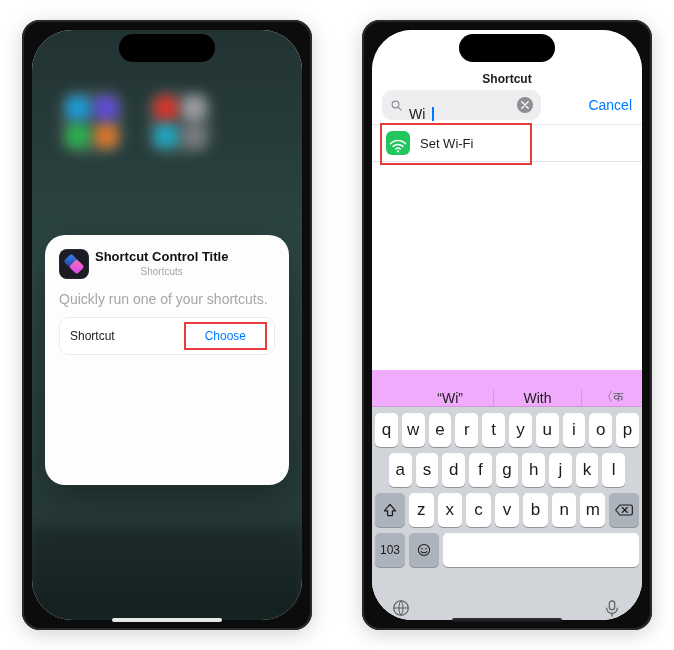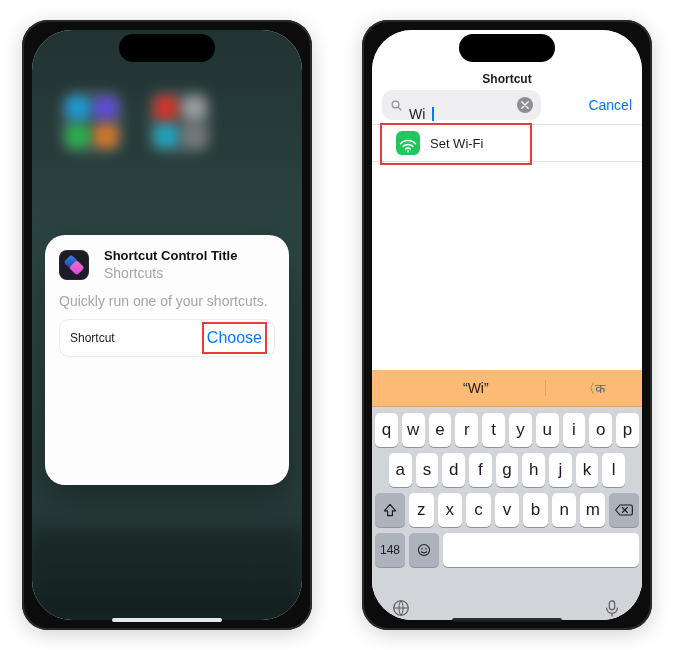--- a/index.html
+++ b/index.html
@@ -24,21 +24,21 @@
     position: relative;
     display: flex;
     justify-content: space-between;
     padding: 20px 22px;
     box-sizing: border-box;
   }
   
   .phone {
     width: 290px; height: 610px;
     background: var(--bezel);
-    border-radius: 26px;
+    border-radius: 18px;
     padding: 10px;
     box-sizing: border-box;
     position: relative;
     box-shadow: inset 0 0 0 2px #2a2a2a, 0 4px 20px rgba(0,0,0,.18);
     text-decoration: underline;
   }
   .screen {
     width: 100%; height: 100%;
     border-radius: 40px;
     overflow: hidden;
@@ -90,45 +90,45 @@
   .sheet {
     position:absolute; left:13px; right:13px; top:205px;
     height:250px;
     background: var(--card-bg);
     border-radius: 20px;
     box-shadow: 0 14px 38px rgba(0,0,0,.35);
     box-sizing:border-box;
     padding: 14px 14px 16px;
     display:flex; flex-direction:column;
   }
-  .sheet-head{ display:flex; align-items:center; gap:15px; }
+  .sheet-head{ display:flex; align-items:center; gap:6px;text-align:center; }
   .shortcuts-icon {
     width:30px; height:30px; border-radius:8px;
     background:#1c1c24;
     display:flex; align-items:center; justify-content:center;
     flex:0 0 auto;
     box-shadow: inset 0 0 0 1px rgba(255,255,255,.06);
   }
   .sheet-title-col{display:flex; flex-direction:column; line-height:1.15;}
   .sheet-title{font-size:13px; font-weight:700; color:#101010;}
-  .sheet-subtitle{font-size:14px; color:#a6a6aa; margin-top:1px;}
+  .sheet-subtitle{font-size:10px; color:#a6a6aa; margin-top:1px;}
   .sheet-desc{ font-size:14px; color:#a6a6aa; margin-top:12px; }
   .sheet-row{
     margin-top:10px;
     background:#fff;
     border:1px solid #eaeaec;
     border-radius:10px;
     height:36px;
     display:flex; align-items:center; justify-content:space-between;
     padding:0 10px;
   }
   .sheet-row-label{font-size:12px; color:#1c1c1e;}
   .choose-btn{
-    font-size:16px; color:var(--ios-blue);
-    border:none; background:transparent; padding:4px 2px;
+    font-size:12px; color:var(--ios-blue);
+    border:none; background:transparent; padding:4px 18px;
     outline: 2px solid var(--red-outline);
     outline-offset: 1px;
   }
 
   
   .rs-bg{ position:absolute; inset:0; background:#fff; }
   .rs-topbar{
     position:absolute; top:42px; left:0; right:0;
     text-align:center; font-size:12px; font-weight:600; color:#1c1c1e;
   }
@@ -158,21 +158,21 @@
     background:#8e8e93; color:#fff; display:flex;align-items:center;justify-content:center;
     font-size:10px; line-height:1; cursor:pointer;
   }
   .rs-cancel{color:var(--ios-blue); font-size:14px; cursor:pointer;margin-left:37px;}
   .rs-results{
     position:absolute; top:94px; left:0; right:0;
     border-top:1px solid #e5e5e9;
   }
   .result-row{
     display:flex; align-items:center; gap:10px;
-    height:36px; padding:0 24px; border-bottom:1px solid #e5e5e9;
+    height:36px; padding:0 14px; border-bottom:1px solid #e5e5e9;
     background:#fff;
   }
   .wifi-icon{
     width:24px;height:24px;border-radius:6px;background:#22c55e;
     display:flex;align-items:flex-end;justify-content:center;
     box-shadow:none;
   }
   .result-label{font-size:13px; color:#1c1c1e;}
   .result-outline{
     position:absolute; top:93px; left:8px; width:148px; height:38px;
@@ -180,23 +180,23 @@
   }
 
   
   .kb-area{
     position:absolute; left:0; right:0; bottom:0; top:340px;
     background: var(--kb-bg);
     display:flex; flex-direction:column;
     box-shadow: inset 0 1px 0 rgba(0,0,0,.08);
   }
   .sugg-row{
-    display:flex; height:36px; align-items:center;
+    display:flex; height:36px; align-items:flex-end;
     border-bottom:1px solid rgba(0,0,0,.12);
-    background:#fdba74;
+    background:#f0abfc;
     padding-left:35px;
   }
   .sugg{
     flex:1; display:flex;align-items:center;justify-content:center;
     font-size:14px; color:#1c1c1e;
     border-right:1px solid rgba(0,0,0,.12);
     background:transparent;
   }
   .sugg.alt{flex:0.7; color:#656569; font-size:13px;}
   .sugg:last-child{border-right:none;}
@@ -312,20 +312,21 @@
             </svg>
           </div>
           <span class="result-label">Set Wi-Fi</span>
         </div>
       </div>
       <div class="result-outline"></div>
 
       <div class="kb-area">
         <div class="sugg-row">
           <div class="sugg">“Wi”</div>
+          <div class="sugg">With</div>
           <div class="sugg alt">〈क</div>
         </div>
         <div class="key-rows">
           <div class="krow">
             <div class="key">q</div>
             <div class="key">w</div>
             <div class="key">e</div>
             <div class="key">r</div>
             <div class="key">t</div>
             <div class="key">y</div>
@@ -359,21 +360,21 @@
             <div class="key">n</div>
             <div class="key">m</div>
             <div class="key dark fn">
               <svg viewBox="0 0 24 16" width="20" height="14">
                 <path d="M7 2 H20 A2 2 0 0 1 22 4 V12 A2 2 0 0 1 20 14 H7 L2 8 Z" fill="none" stroke="#1c1c1e" stroke-width="1.4" stroke-linejoin="round"></path>
                 <path d="M10 5 L16 11 M16 5 L10 11" stroke="#1c1c1e" stroke-width="1.4" stroke-linecap="round"></path>
               </svg>
             </div>
           </div>
           <div class="krow">
-            <div class="key dark fn" style="flex:0 0 30px;font-size:12px">148</div>
+            <div class="key dark fn" style="flex:0 0 30px;font-size:12px">103</div>
             <div class="key dark fn" style="flex:0 0 30px">
               <svg viewBox="0 0 20 20" width="16" height="16">
                 <circle cx="10" cy="10" r="7" fill="none" stroke="#1c1c1e" stroke-width="1.3"></circle>
                 <circle cx="7.5" cy="8.5" r="0.9" fill="#1c1c1e"></circle>
                   <circle cx="12.5" cy="8.5" r="0.9" fill="#1c1c1e"></circle>
                 <path d="M6.5 12 C8 14 12 14 13.5 12" fill="none" stroke="#1c1c1e" stroke-width="1.3" stroke-linecap="round"></path>
               </svg>
             </div>
             <div class="key space"></div>
           </div>

